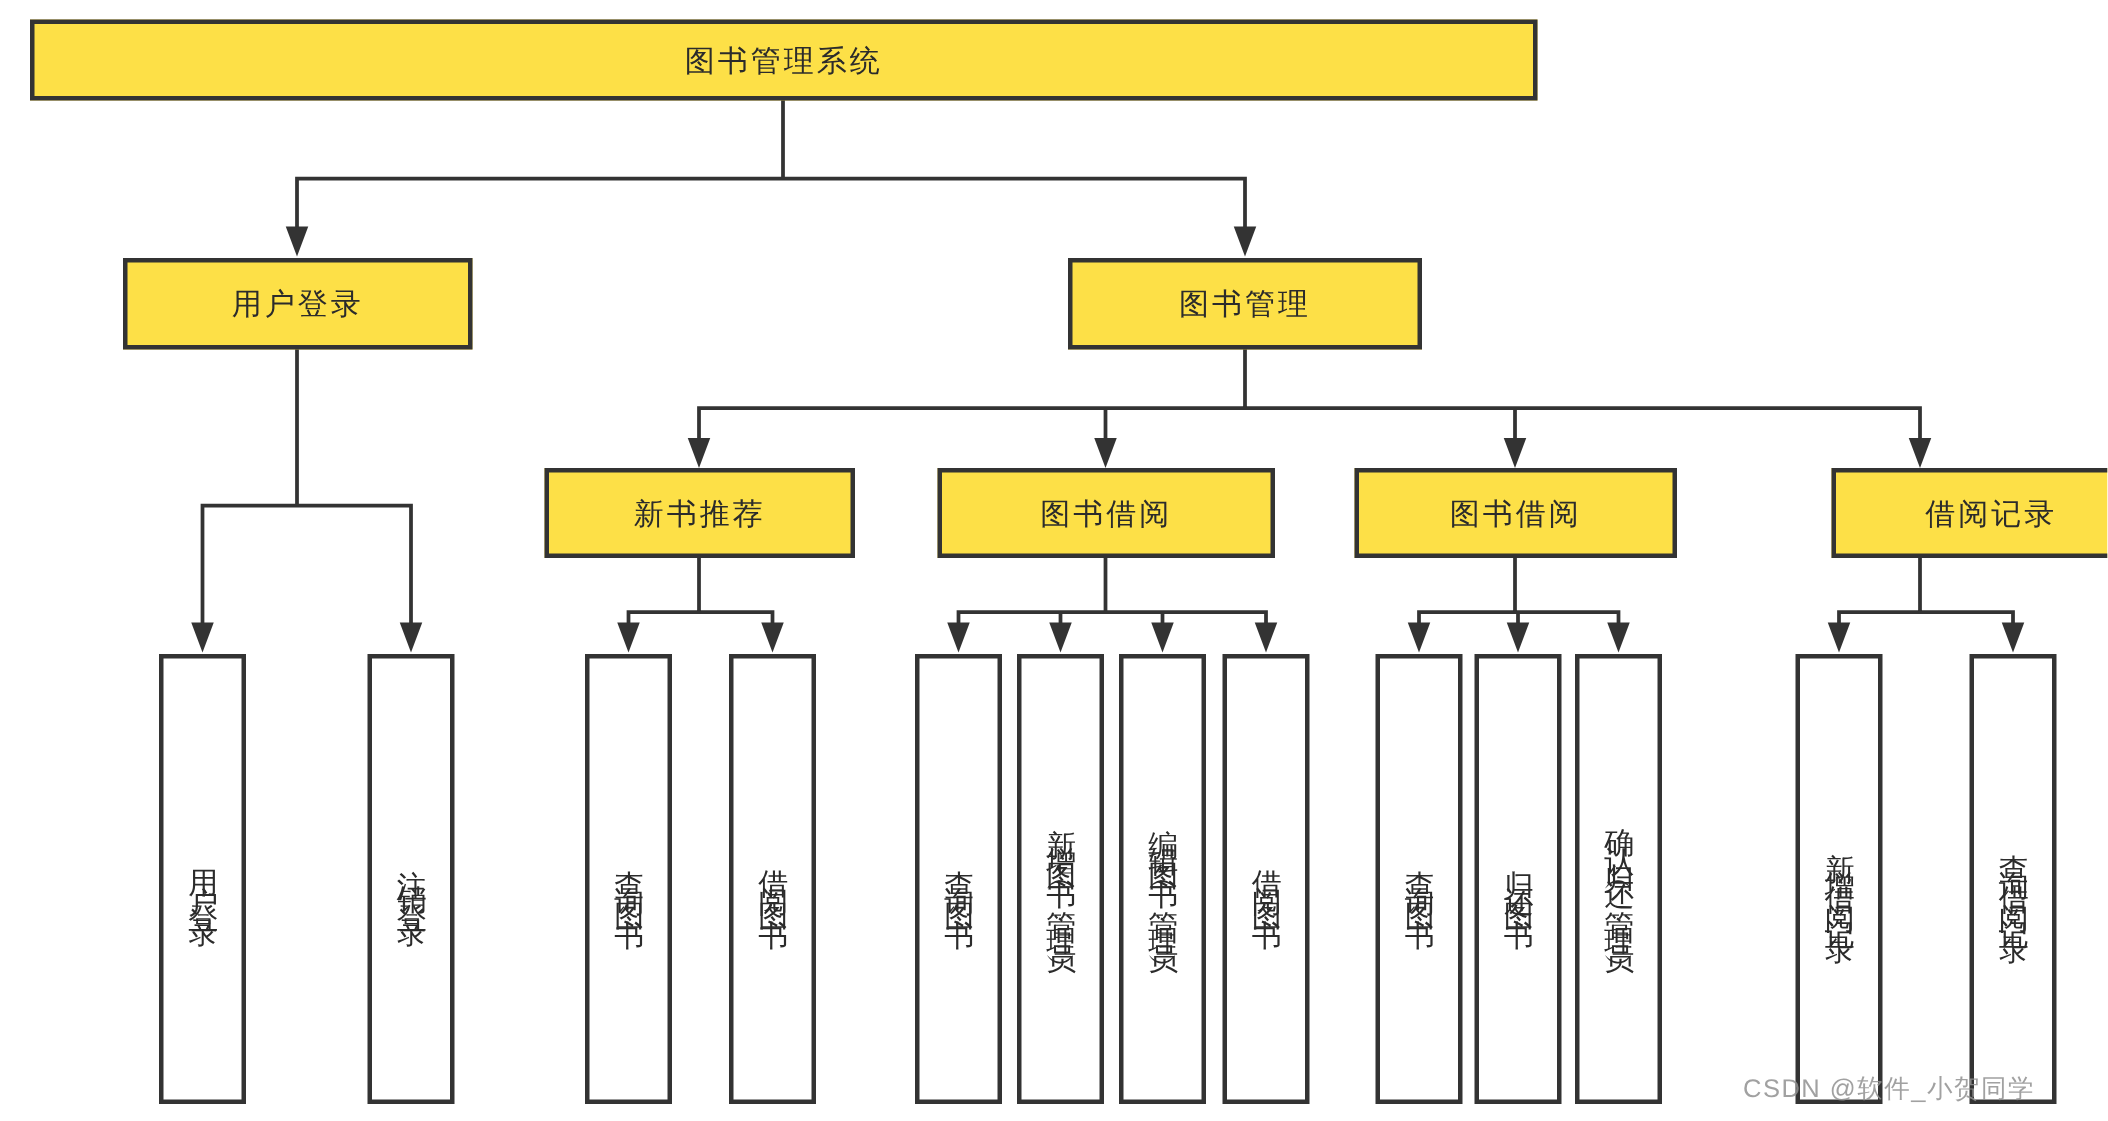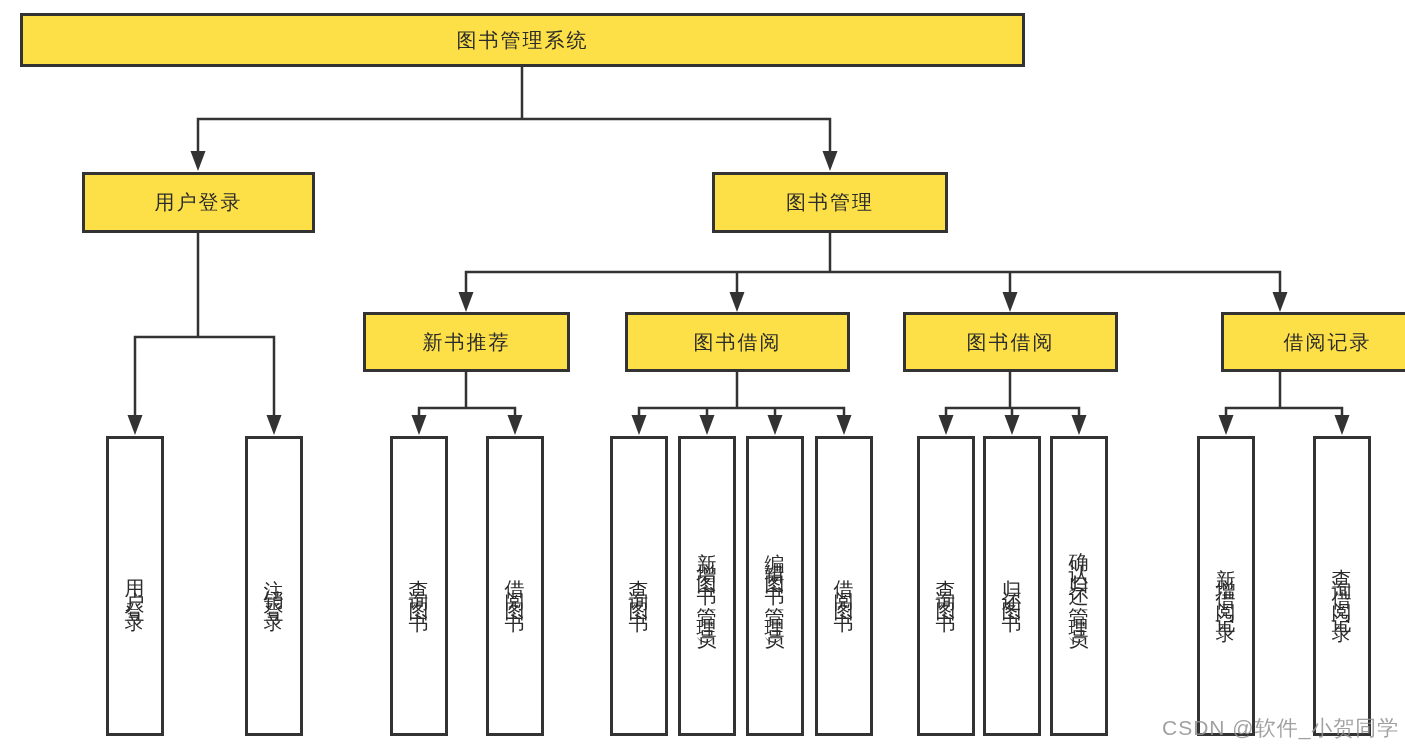--- a/index.html
+++ b/index.html
@@ -19,21 +19,21 @@
   }
   .leaf span{
     writing-mode:vertical-rl;text-orientation:mixed;
     font-size:20px;letter-spacing:11px;line-height:1;
   }
   #connectors{position:absolute;left:0;top:0;width:1405px;height:747px;pointer-events:none;}
   #connectors path{stroke:#333333;stroke-width:2.5;fill:none;stroke-linecap:square;}
   #connectors polygon{fill:#333333;stroke:none;}
   #watermark{
     position:absolute;left:1162px;top:714px;width:243px;
-    font-size:21px;color:rgba(145,145,145,0.85);letter-spacing:1px;white-space:nowrap;
+    font-size:17px;color:rgba(145,145,145,0.85);letter-spacing:1px;white-space:nowrap;
   }
 </style>
 </head>
 <body>
 
 <div id="canvas">
 
   <svg id="connectors" viewBox="0 0 1405 747" xmlns="http://www.w3.org/2000/svg">
     <g>
       <path d="M522 67 V119 M198 119 H830 M198 119 V153 M830 119 V153"></path>

